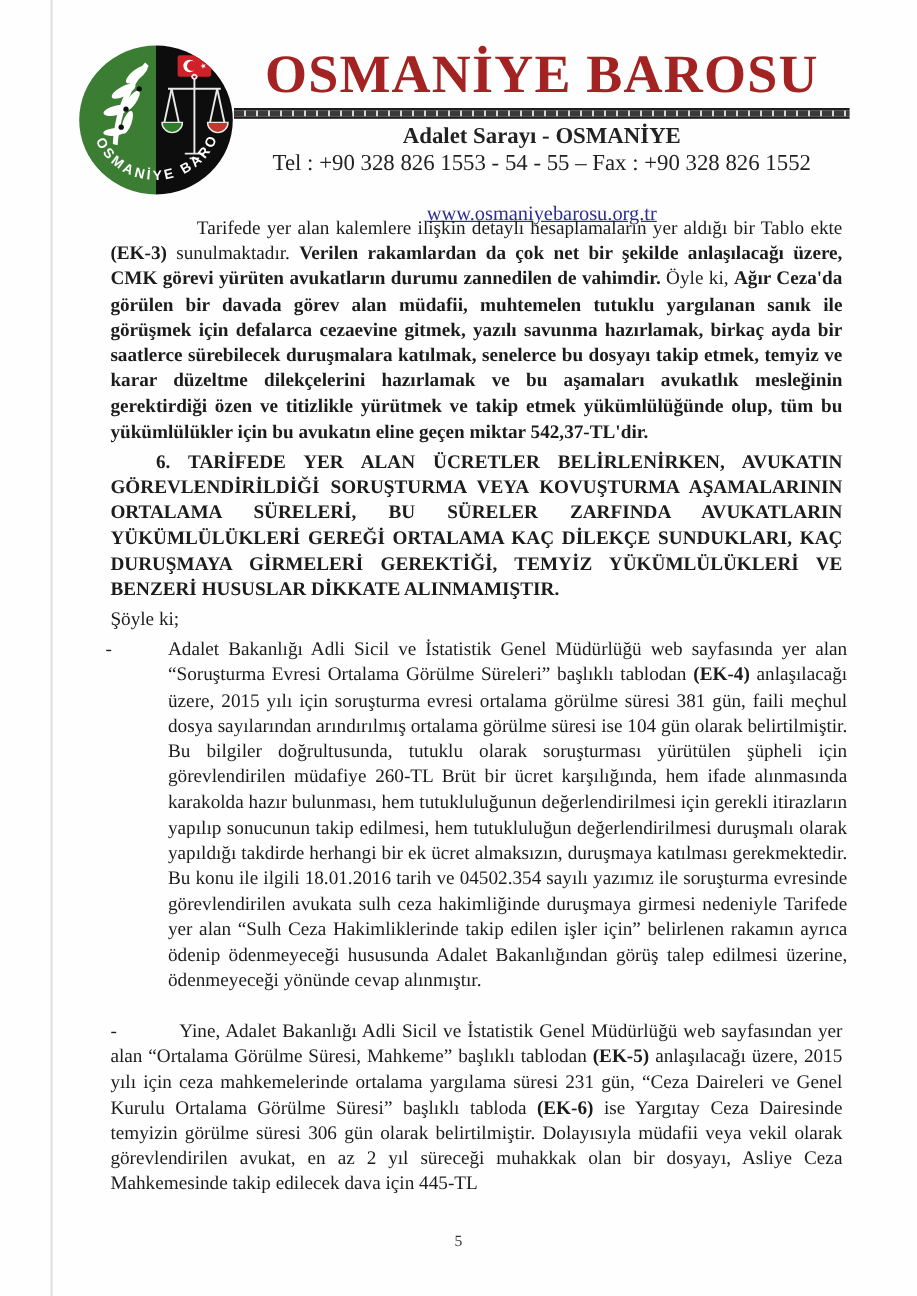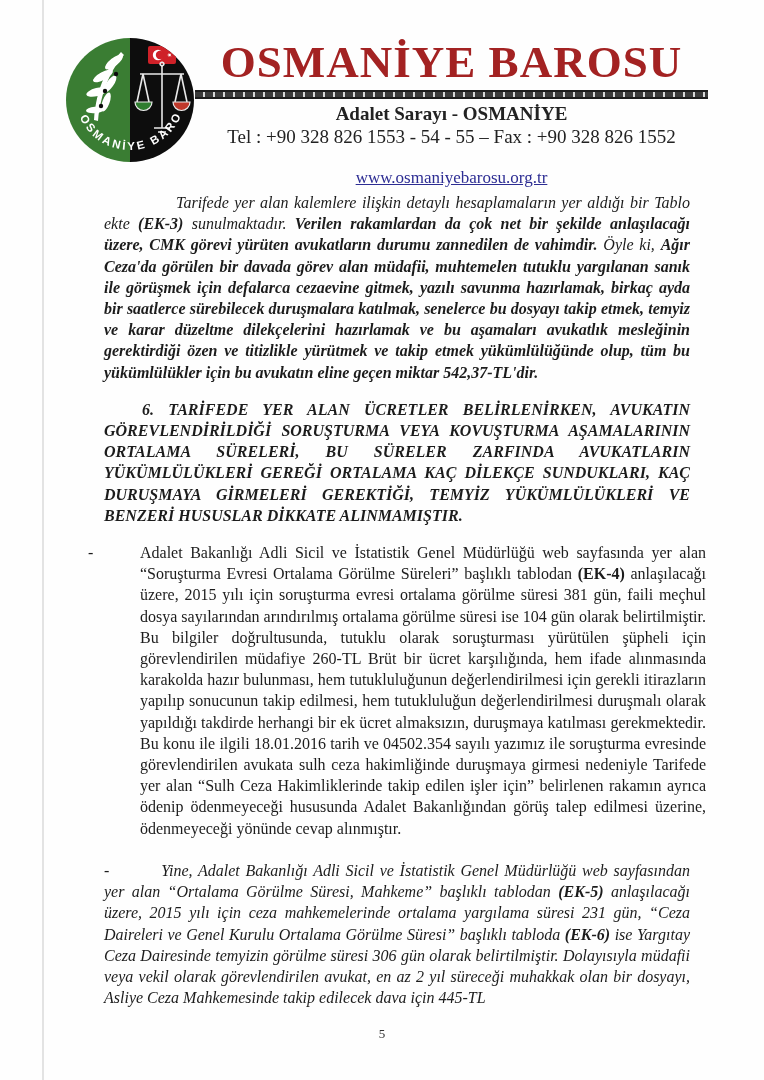--- a/index.html
+++ b/index.html
@@ -31,21 +31,21 @@
   .tel{font-size:19px;line-height:23px;color:#222;}
   .site{
     display:inline-block;margin-top:20px;
     font-size:17px;color:#2d2d93;text-decoration:underline;cursor:pointer;
   }
   
   .doc-body{
     position:absolute;left:88px;top:176px;width:618px;
     font-size:16px;line-height:21.2px;text-align:justify;
   }
-  .doc-body p{margin:16px;font-style:italic;}
+  .doc-body p{margin:4px;}
   .p1{text-indent:72px;}
   .heading{font-weight:bold;text-indent:38px;margin-top:4px !important;}
   .soyle{text-align:left;}
   .bullet{margin-top:1px;}
   .hang{position:relative;padding-left:52px;}
   .hang .dash{position:absolute;left:0;top:0;}
   .b2{margin-top:21px !important;}
   .tabgap{display:inline-block;width:52px;}
   b,.bold{font-weight:bold;}
   
@@ -118,20 +118,21 @@
     <div class="addr">Adalet Sarayı - OSMANİYE</div>
     <div class="tel">Tel : +90 328 826 1553 - 54 - 55 – Fax : +90 328 826 1552</div>
     <a class="site">www.osmaniyebarosu.org.tr</a>
   </div>
 
   <div class="doc-body">
     <p class="p1"><span>Tarifede yer alan kalemlere ilişkin detaylı hesaplamaların yer aldığı bir Tablo ekte </span><b>(EK-3)</b><span> sunulmaktadır. </span><b>Verilen rakamlardan da çok net bir şekilde anlaşılacağı üzere, CMK görevi yürüten avukatların durumu zannedilen de vahimdir.</b><span> Öyle ki, </span><b>Ağır Ceza'da görülen bir davada görev alan müdafii, muhtemelen tutuklu yargılanan sanık ile görüşmek için defalarca cezaevine gitmek, yazılı savunma hazırlamak, birkaç ayda bir saatlerce sürebilecek duruşmalara katılmak, senelerce bu dosyayı takip etmek, temyiz ve karar düzeltme dilekçelerini hazırlamak ve bu aşamaları avukatlık mesleğinin gerektirdiği özen ve titizlikle yürütmek ve takip etmek yükümlülüğünde olup, tüm bu yükümlülükler için bu avukatın eline geçen miktar 542,37-TL'dir.</b></p>
 
     <p class="heading">6. TARİFEDE YER ALAN ÜCRETLER BELİRLENİRKEN, AVUKATIN GÖREVLENDİRİLDİĞİ SORUŞTURMA VEYA KOVUŞTURMA AŞAMALARININ ORTALAMA SÜRELERİ, BU SÜRELER ZARFINDA AVUKATLARIN YÜKÜMLÜLÜKLERİ GEREĞİ ORTALAMA KAÇ DİLEKÇE SUNDUKLARI, KAÇ DURUŞMAYA GİRMELERİ GEREKTİĞİ, TEMYİZ YÜKÜMLÜLÜKLERİ VE BENZERİ HUSUSLAR DİKKATE ALINMAMIŞTIR.</p>
 
+    <p class="soyle">Şöyle ki;</p>
 
     <div class="bullet hang">
       <span class="dash">-</span>
       <div><span>Adalet Bakanlığı Adli Sicil ve İstatistik Genel Müdürlüğü web sayfasında yer alan “Soruşturma Evresi Ortalama Görülme Süreleri” başlıklı tablodan </span><b>(EK-4)</b><span> anlaşılacağı üzere, 2015 yılı için soruşturma evresi ortalama görülme süresi 381 gün, faili meçhul dosya sayılarından arındırılmış ortalama görülme süresi ise 104 gün olarak belirtilmiştir. Bu bilgiler doğrultusunda, tutuklu olarak soruşturması yürütülen şüpheli için görevlendirilen müdafiye 260-TL Brüt bir ücret karşılığında, hem ifade alınmasında karakolda hazır bulunması, hem tutukluluğunun değerlendirilmesi için gerekli itirazların yapılıp sonucunun takip edilmesi, hem tutukluluğun değerlendirilmesi duruşmalı olarak yapıldığı takdirde herhangi bir ek ücret almaksızın, duruşmaya katılması gerekmektedir.  Bu konu ile ilgili 18.01.2016 tarih ve 04502.354 sayılı yazımız ile soruşturma evresinde görevlendirilen avukata sulh ceza hakimliğinde duruşmaya girmesi nedeniyle Tarifede yer alan “Sulh Ceza Hakimliklerinde takip edilen işler için” belirlenen rakamın ayrıca ödenip ödenmeyeceği hususunda Adalet Bakanlığından görüş talep edilmesi üzerine, ödenmeyeceği yönünde cevap alınmıştır.</span></div>
     </div>
 
     <p class="bullet b2"><span class="dash2">-</span><span class="tabgap"></span><span><span>Yine, Adalet Bakanlığı Adli Sicil ve İstatistik Genel Müdürlüğü web sayfasından yer alan “Ortalama Görülme Süresi, Mahkeme” başlıklı tablodan </span><b>(EK-5)</b><span> anlaşılacağı üzere, 2015 yılı için ceza mahkemelerinde ortalama yargılama süresi 231 gün, “Ceza Daireleri ve Genel Kurulu Ortalama Görülme Süresi” başlıklı tabloda </span><b>(EK-6)</b><span> ise Yargıtay Ceza Dairesinde temyizin görülme süresi 306 gün olarak belirtilmiştir. Dolayısıyla müdafii veya vekil olarak görevlendirilen avukat, en az 2 yıl süreceği muhakkak olan bir dosyayı, Asliye Ceza Mahkemesinde takip edilecek dava için 445-TL</span></span></p>
   </div>
 
   <div class="pageno">5</div>

